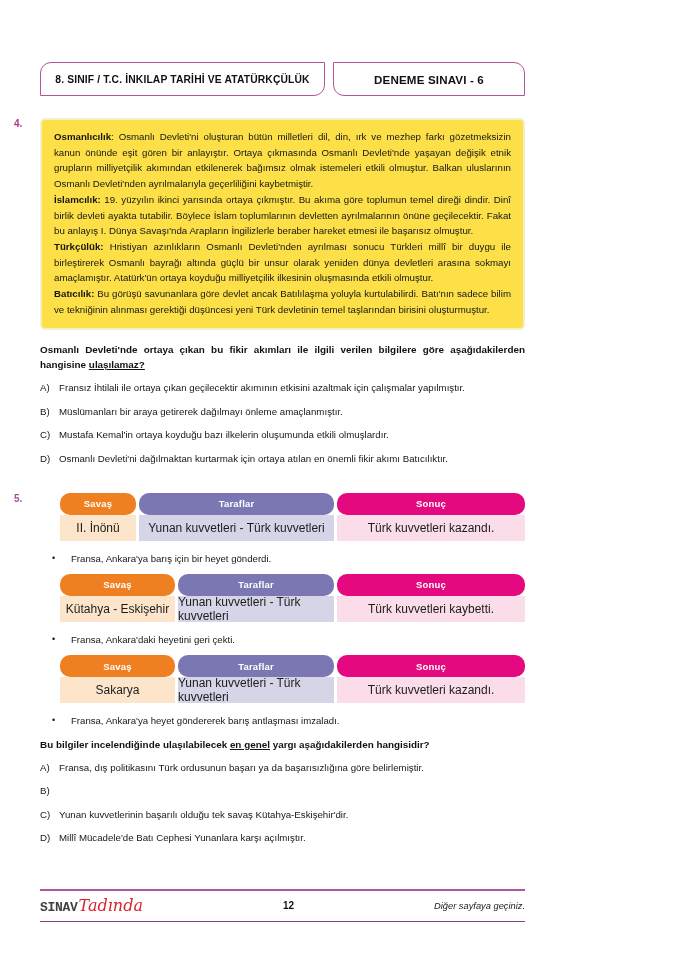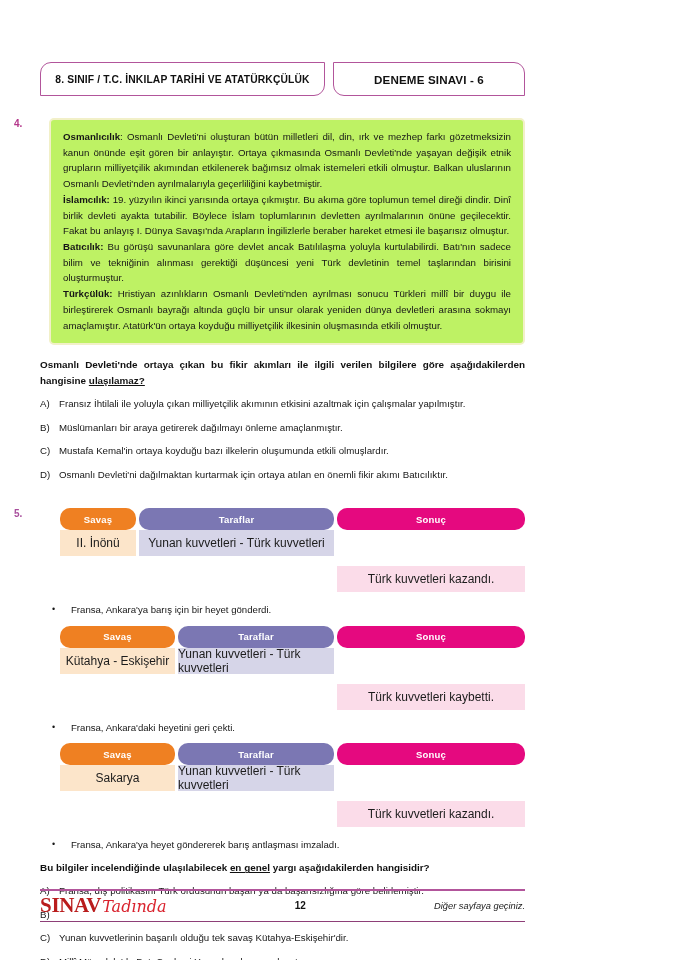--- a/index.html
+++ b/index.html
@@ -62,25 +62,24 @@
     top: 0;
     font-size: 10px;
     font-weight: bold;
     color: #b4368a;
   }
   .qnum.q5 { color: #a84e9c; }
 
   
   .passage {
     border: 2.5px solid #f2f0c8;
-    background: #bef264;
+    background: #fde047;
     border-radius: 5px;
     padding: 9px 12px 10px 12px;
     box-sizing: border-box;
-    margin-left: 9px;
   }
   .passage p {
     margin: 0;
     font-size: 9.7px;
     line-height: 1.62;
     text-align: justify;
     color: #161616;
   }
   .passage p + p { margin-top: 0px; }
   .passage b { font-weight: bold; }
@@ -116,21 +115,21 @@
     gap: 3px;
     margin-top: 0px;
   }
   .wartable .col {
     display: flex;
     flex-direction: column;
   }
   .wartable .col.c1 { flex: 0 0 76px; }
   .wartable .col.c1.wide { flex: 0 0 115px; }
   .wartable .col.c2 { flex: 1 1 auto; }
-  .wartable .col.c3 { flex: 0 0 188px; gap: 36px; }
+  .wartable .col.c3 { flex: 0 0 188px; }
 
   .cell-head {
     height: 22px;
     display: flex;
     align-items: center;
     justify-content: center;
     color: #ffffff;
     font-size: 9.5px;
     font-weight: bold;
     letter-spacing: .2px;
@@ -182,24 +181,24 @@
     display: flex;
     align-items: center;
     height: 30px;
   }
   .logo {
     display: flex;
     align-items: baseline;
     flex: 0 0 auto;
   }
   .logo .sinav {
-    font-family: Liberation Serif, serif;
-    font-weight: bold;
-    font-size: 21px;
-    color: #b91c1c;
+    font-family: Liberation Mono, monospace;
+    font-weight: bold;
+    font-size: 13px;
+    color: #404040;
     letter-spacing: -0.3px;
   }
   .logo .tadinda {
     font-family: "DejaVu Serif", serif;
     font-style: italic;
     font-size: 16px;
     color: #d9232e;
     margin-left: 1px;
   }
   .footer .pageno {
@@ -229,30 +228,30 @@
       <span>DENEME SINAVI - 6</span>
     </div>
   </div>
 
   <div class="question">
     <div class="qnum">4.</div>
 
     <div class="passage">
       <p><b>Osmanlıcılık</b>: Osmanlı Devleti'ni oluşturan bütün milletleri dil, din, ırk ve mezhep farkı gözetmeksizin kanun önünde eşit gören bir anlayıştır. Ortaya çıkmasında Osmanlı Devleti'nde yaşayan değişik etnik grupların milliyetçilik akımından etkilenerek bağımsız olmak istemeleri etkili olmuştur. Balkan uluslarının Osmanlı Devleti'nden ayrılmalarıyla geçerliliğini kaybetmiştir.</p>
       <p><b>İslamcılık:</b> 19. yüzyılın ikinci yarısında ortaya çıkmıştır. Bu akıma göre toplumun temel direği dindir. Dinî birlik devleti ayakta tutabilir. Böylece İslam toplumlarının devletten ayrılmalarının önüne geçilecektir. Fakat bu anlayış I. Dünya Savaşı'nda Arapların İngilizlerle beraber hareket etmesi ile başarısız olmuştur.</p>
+      <p><b>Türkçülük:</b> Hristiyan azınlıkların Osmanlı Devleti'nden ayrılması sonucu Türkleri millî bir duygu ile birleştirerek Osmanlı bayrağı altında güçlü bir unsur olarak yeniden dünya devletleri arasına sokmayı amaçlamıştır. Atatürk'ün ortaya koyduğu milliyetçilik ilkesinin oluşmasında etkili olmuştur.</p>
       <p><b>Batıcılık:</b> Bu görüşü savunanlara göre devlet ancak Batılılaşma yoluyla kurtulabilirdi. Batı'nın sadece bilim ve tekniğinin alınması gerektiği düşüncesi yeni Türk devletinin temel taşlarından birisini oluşturmuştur.</p>
-      <p><b>Türkçülük:</b> Hristiyan azınlıkların Osmanlı Devleti'nden ayrılması sonucu Türkleri millî bir duygu ile birleştirerek Osmanlı bayrağı altında güçlü bir unsur olarak yeniden dünya devletleri arasına sokmayı amaçlamıştır. Atatürk'ün ortaya koyduğu milliyetçilik ilkesinin oluşmasında etkili olmuştur.</p>
     </div>
 
     <div class="prompt">Osmanlı Devleti'nde ortaya çıkan bu fikir akımları ile ilgili verilen bilgilere göre aşağıdakilerden hangisine <u>ulaşılamaz?</u></div>
 
     <div class="options">
       <div class="option">
         <span class="lbl">A)</span>
-        <span>Fransız İhtilali ile  yoluyla çıkan milliyetçilik akımının etkisini azaltmak için çalışmalar yapılmıştır.</span>
+        <span>Fransız İhtilali ile  ortaya çıkan geçilecektir akımının etkisini azaltmak için çalışmalar yapılmıştır.</span>
       </div>
       <div class="option">
         <span class="lbl">B)</span>
         <span>Müslümanları bir araya getirerek dağılmayı önleme amaçlanmıştır.</span>
       </div>
       <div class="option">
         <span class="lbl">C)</span>
         <span>Mustafa Kemal'in ortaya koyduğu bazı ilkelerin oluşumunda etkili olmuşlardır.</span>
       </div>
       <div class="option">

